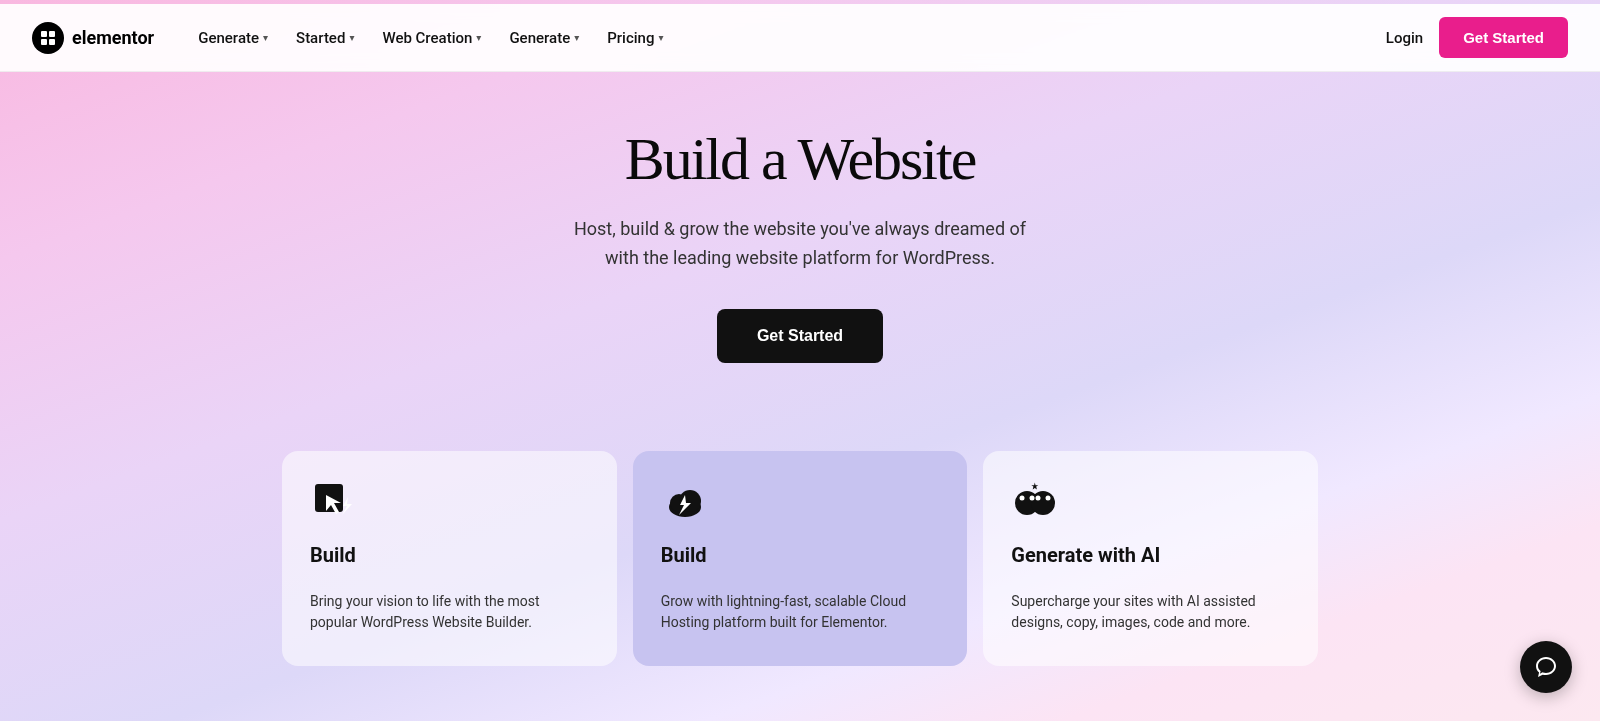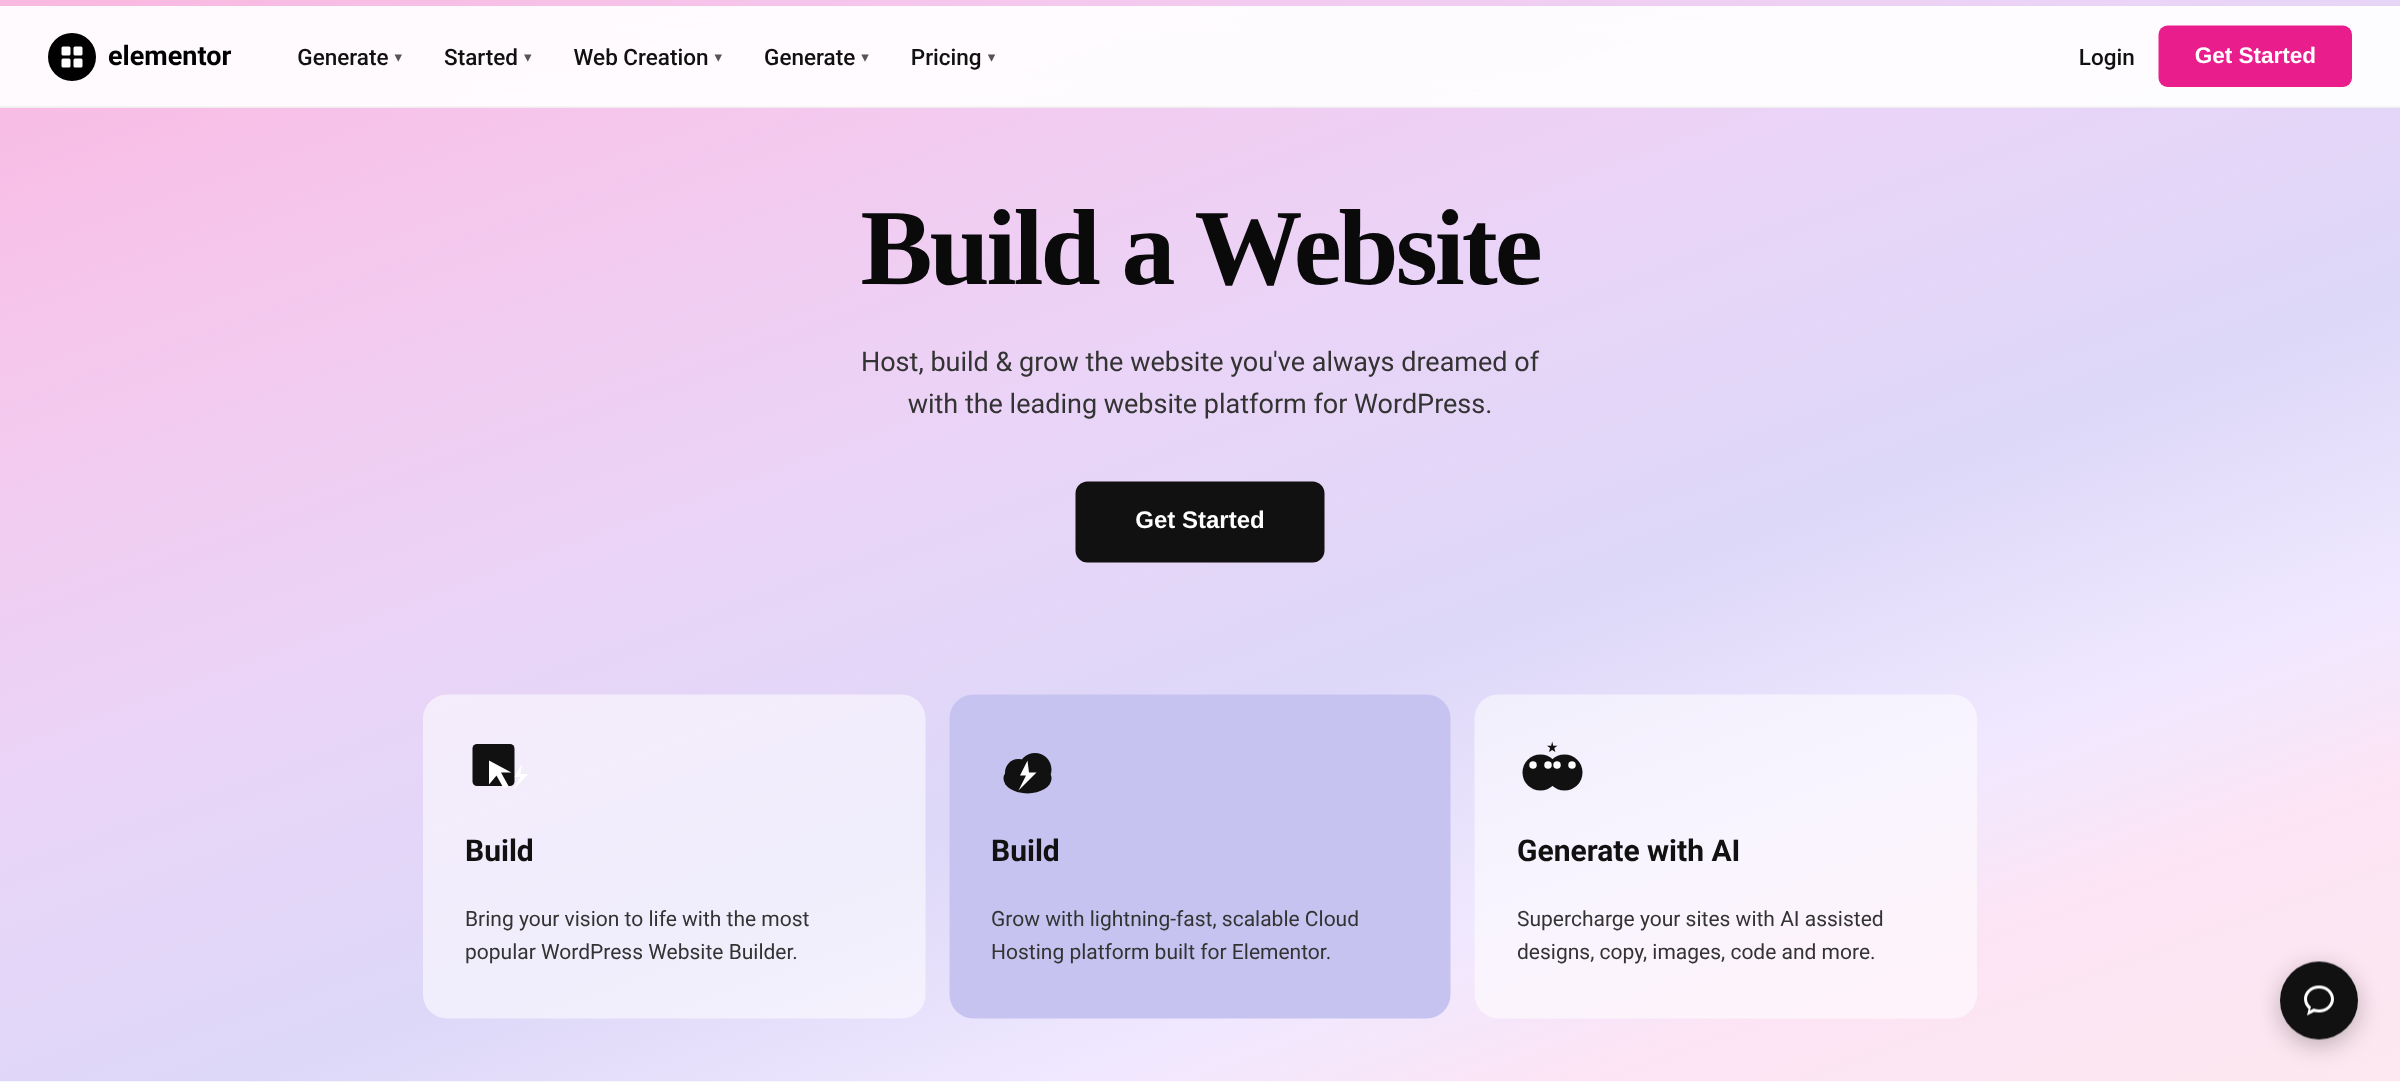--- a/index.html
+++ b/index.html
@@ -102,22 +102,22 @@
     }
     .hero-content {
       display: flex;
       flex-direction: column;
       align-items: center;
       padding: 60px 32px 40px;
       text-align: center;
       max-width: 1100px;
     }
     .hero-title {
-      font-size: 72px;
-      font-weight: 700;
+      font-size: 60px;
+      font-weight: 400;
       line-height: 1.05;
       color: #0a0a0a;
       letter-spacing: -2px;
       margin-bottom: 24px;
       font-family: Georgia, 'Times New Roman', serif;
     }
     .hero-subtitle {
       font-size: 18px;
       color: #333;
       line-height: 1.6;

